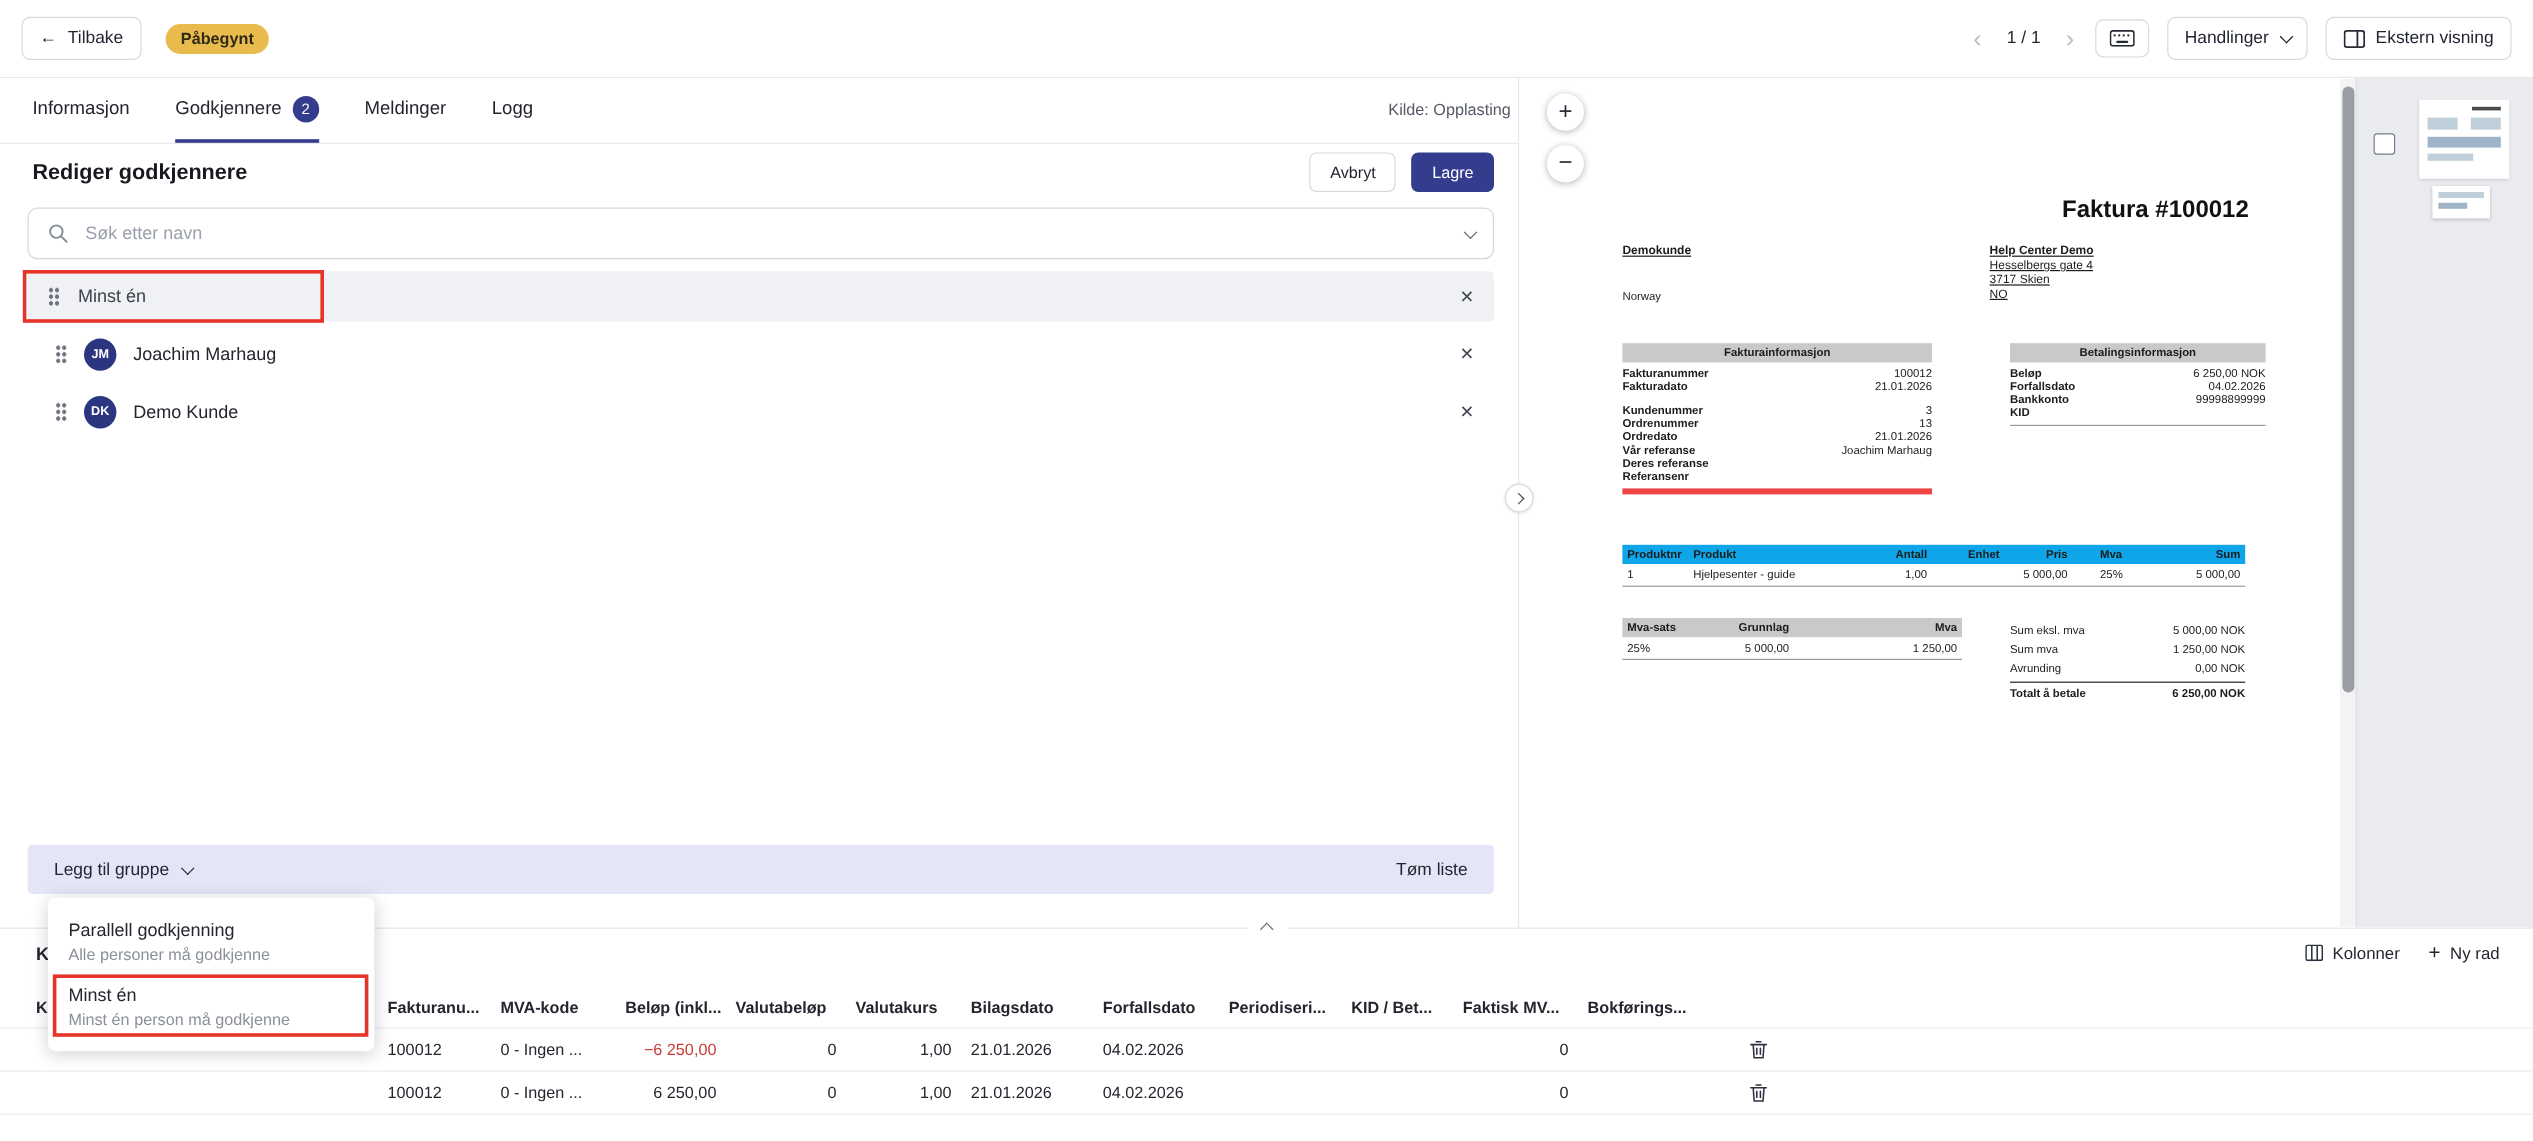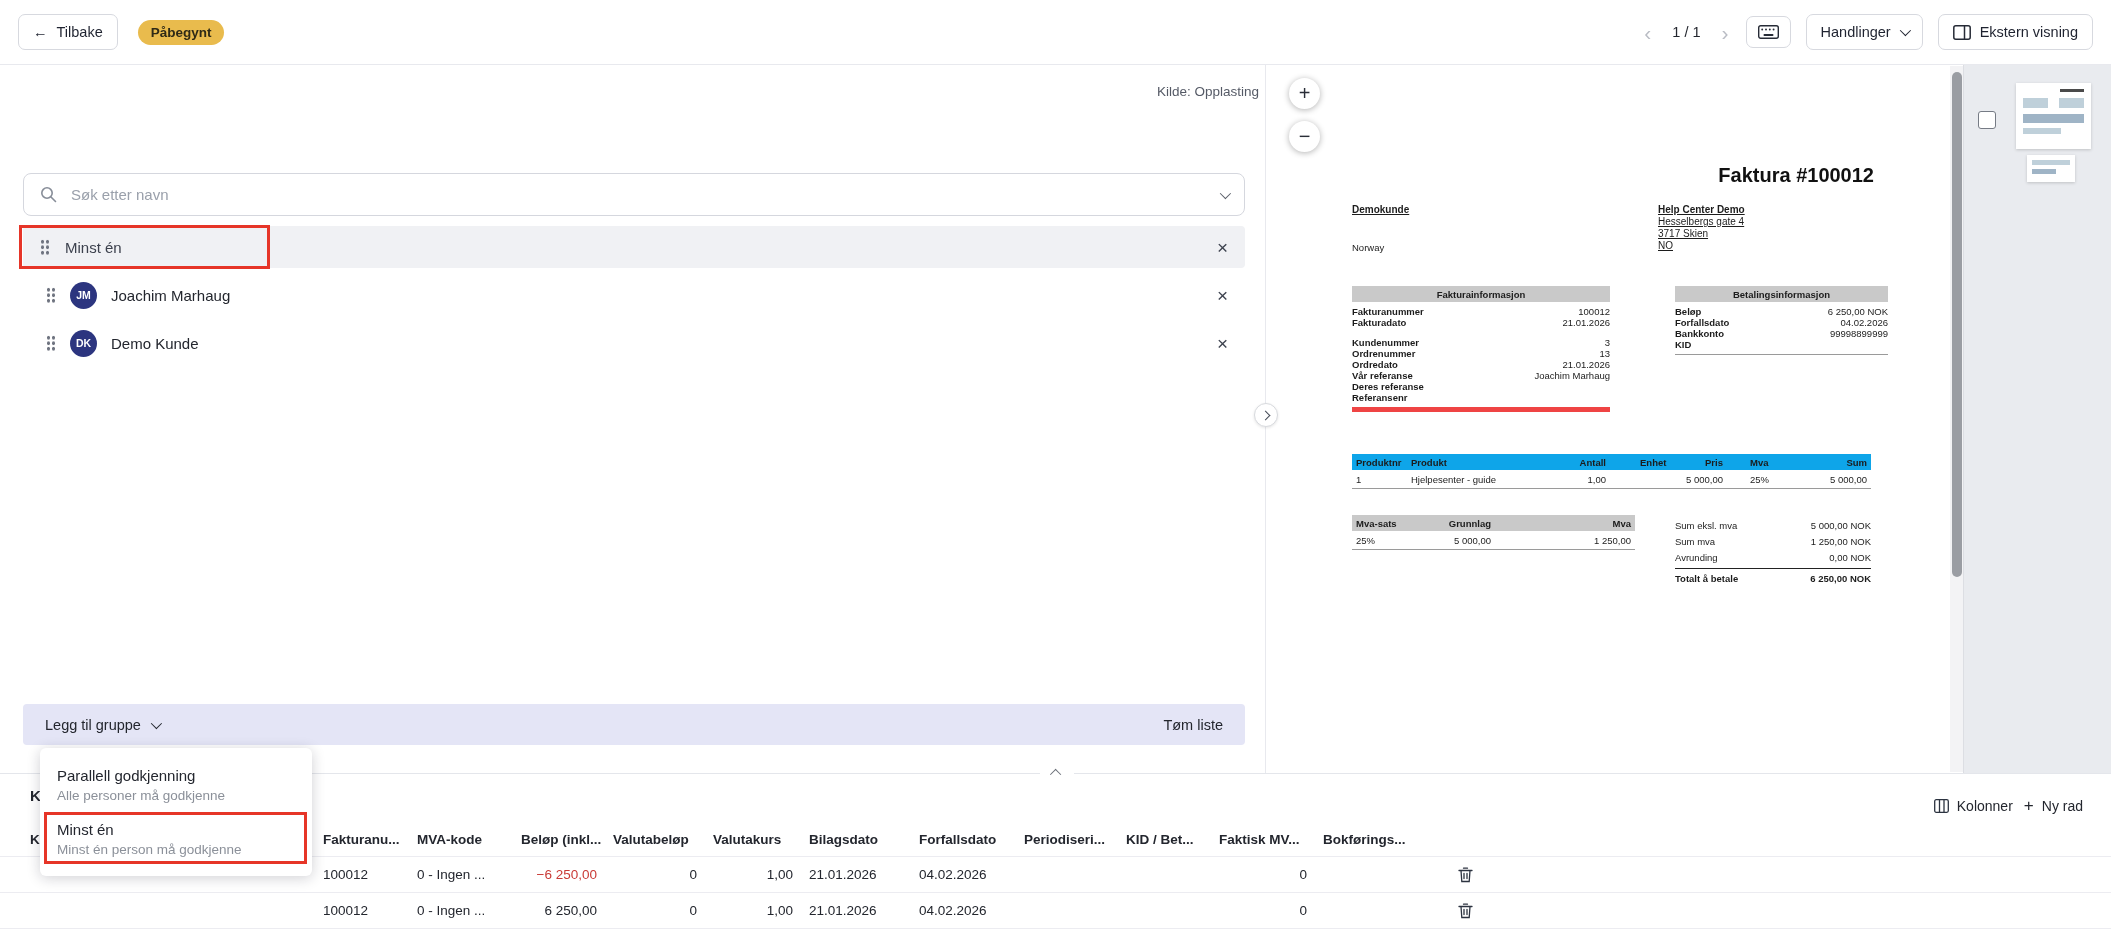--- a/index.html
+++ b/index.html
@@ -102,21 +102,21 @@
   .tp4{top:31px;left:7px;right:7px;height:9px;background:#9fb4c6;}
   .tp5{top:45px;left:7px;width:38px;height:6px;background:#bfd0da;}
   .thumb-frag{position:absolute;left:63px;top:90px;width:48px;height:27px;background:#fff;box-shadow:0 1px 3px rgba(0,0,0,.18);cursor:pointer;}
   .tf1{top:5px;left:5px;right:5px;height:5px;background:#bfd0da;}
   .tf2{top:14px;left:5px;width:24px;height:5px;background:#9fb4c6;}
 
   
   .bottom-panel{position:absolute;left:0;top:773px;width:2111px;height:178px;background:#fff;border-top:1px solid #e4e6eb;box-sizing:border-box;}
   .collapse-btn{position:absolute;left:1040px;top:-12px;width:34px;height:22px;background:#fff;display:flex;align-items:center;justify-content:center;cursor:pointer;color:#6a6f78;}
   .section-label{position:absolute;left:30px;top:13px;font-size:15px;font-weight:bold;color:#23262e;}
-  .bp-actions{position:absolute;top:23px;right:28px;display:flex;align-items:center;gap:11px;font-size:14px;color:#23262e;}
+  .bp-actions{position:absolute;top:11px;right:28px;display:flex;align-items:center;gap:24px;font-size:14px;color:#23262e;}
   .bp-action{display:flex;align-items:center;gap:8px;cursor:pointer;}
   .plus-glyph{font-size:17px;line-height:1;color:#23262e;}
   .bp-table{position:absolute;left:0;right:0;top:48px;font-size:13.5px;color:#23262e;}
   .bp-hrow,.bp-row{display:grid;grid-template-columns:315px 94px 104px 92px 100px 96px 110px 105px 102px 93px 104px 135px 60px 1fr;align-items:center;}
   .bp-hrow{height:34px;font-weight:bold;}
   .bp-row{height:35px;border-top:1px solid #ececf1;}
   .bp-row.last{border-bottom:1px solid #ececf1;}
   .cell{padding:0 8px;white-space:nowrap;overflow:hidden;text-overflow:clip;box-sizing:border-box;}
   .cell.first{padding-left:30px;}
   .r{text-align:right;}
@@ -161,22 +161,44 @@
         <svg width="18" height="15" viewBox="0 0 18 15">
             <rect x="0.8" y="0.8" width="16.4" height="13.4" rx="2" fill="none" stroke="#262b36" stroke-width="1.5"></rect>
             <line x1="11.5" y1="1" x2="11.5" y2="14" stroke="#262b36" stroke-width="1.5"></line>
           </svg>
         <span>Ekstern visning</span>
       </button>
     </div>
   </header>
 
   <section class="left-panel">
+    <div class="tabs-row">
+      <div class="tab">
+          <span>Informasjon</span>
+        </div>
+      <div class="tab active">
+        <span>Godkjennere</span>
+        <span class="tab-badge">2</span>
+      </div>
+      <div class="tab">
+          <span>Meldinger</span>
+        </div>
+      <div class="tab">
+          <span>Logg</span>
+        </div>
+    </div>
     <span class="source-label">Kilde: Opplasting</span>
 
+    <div class="editor-head">
+      <h2 class="editor-title">Rediger godkjennere</h2>
+      <div class="editor-actions">
+        <button class="btn small">Avbryt</button>
+        <button class="btn small primary">Lagre</button>
+      </div>
+    </div>
 
     <div class="search-box">
       <svg width="17" height="17" viewBox="0 0 17 17">
           <circle cx="7" cy="7" r="5.2" stroke="#878d98" stroke-width="1.6" fill="none"></circle>
           <line x1="11" y1="11" x2="15.5" y2="15.5" stroke="#878d98" stroke-width="1.6" stroke-linecap="round"></line>
         </svg>
       <input type="text" placeholder="Søk etter navn" style="">
       <span class="chev down search-chev"></span>
     </div>
 

